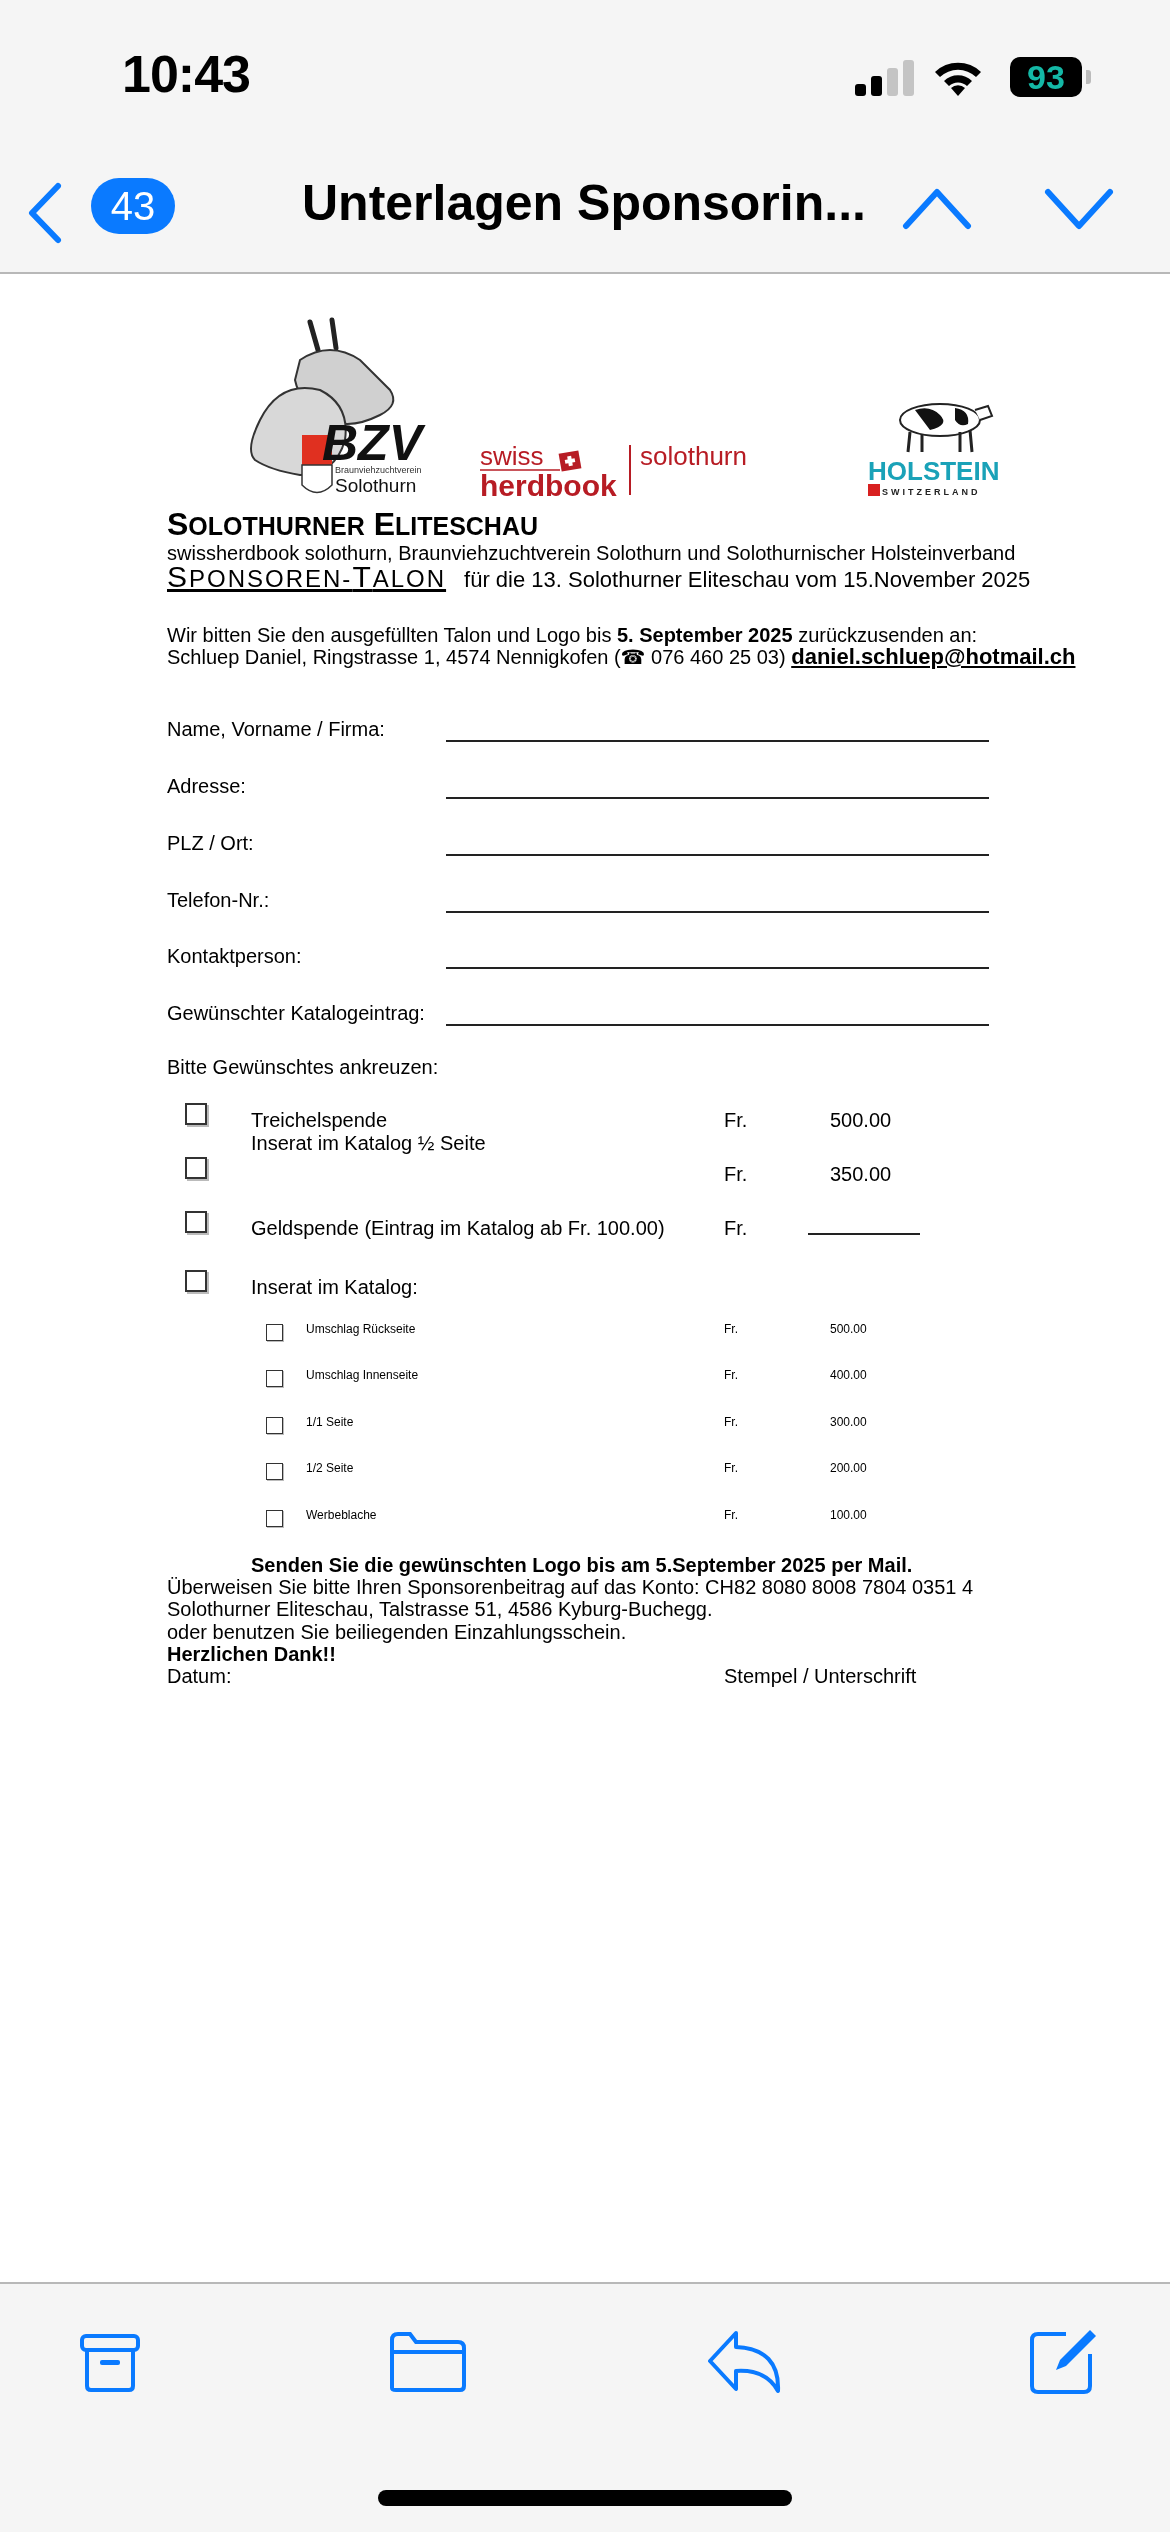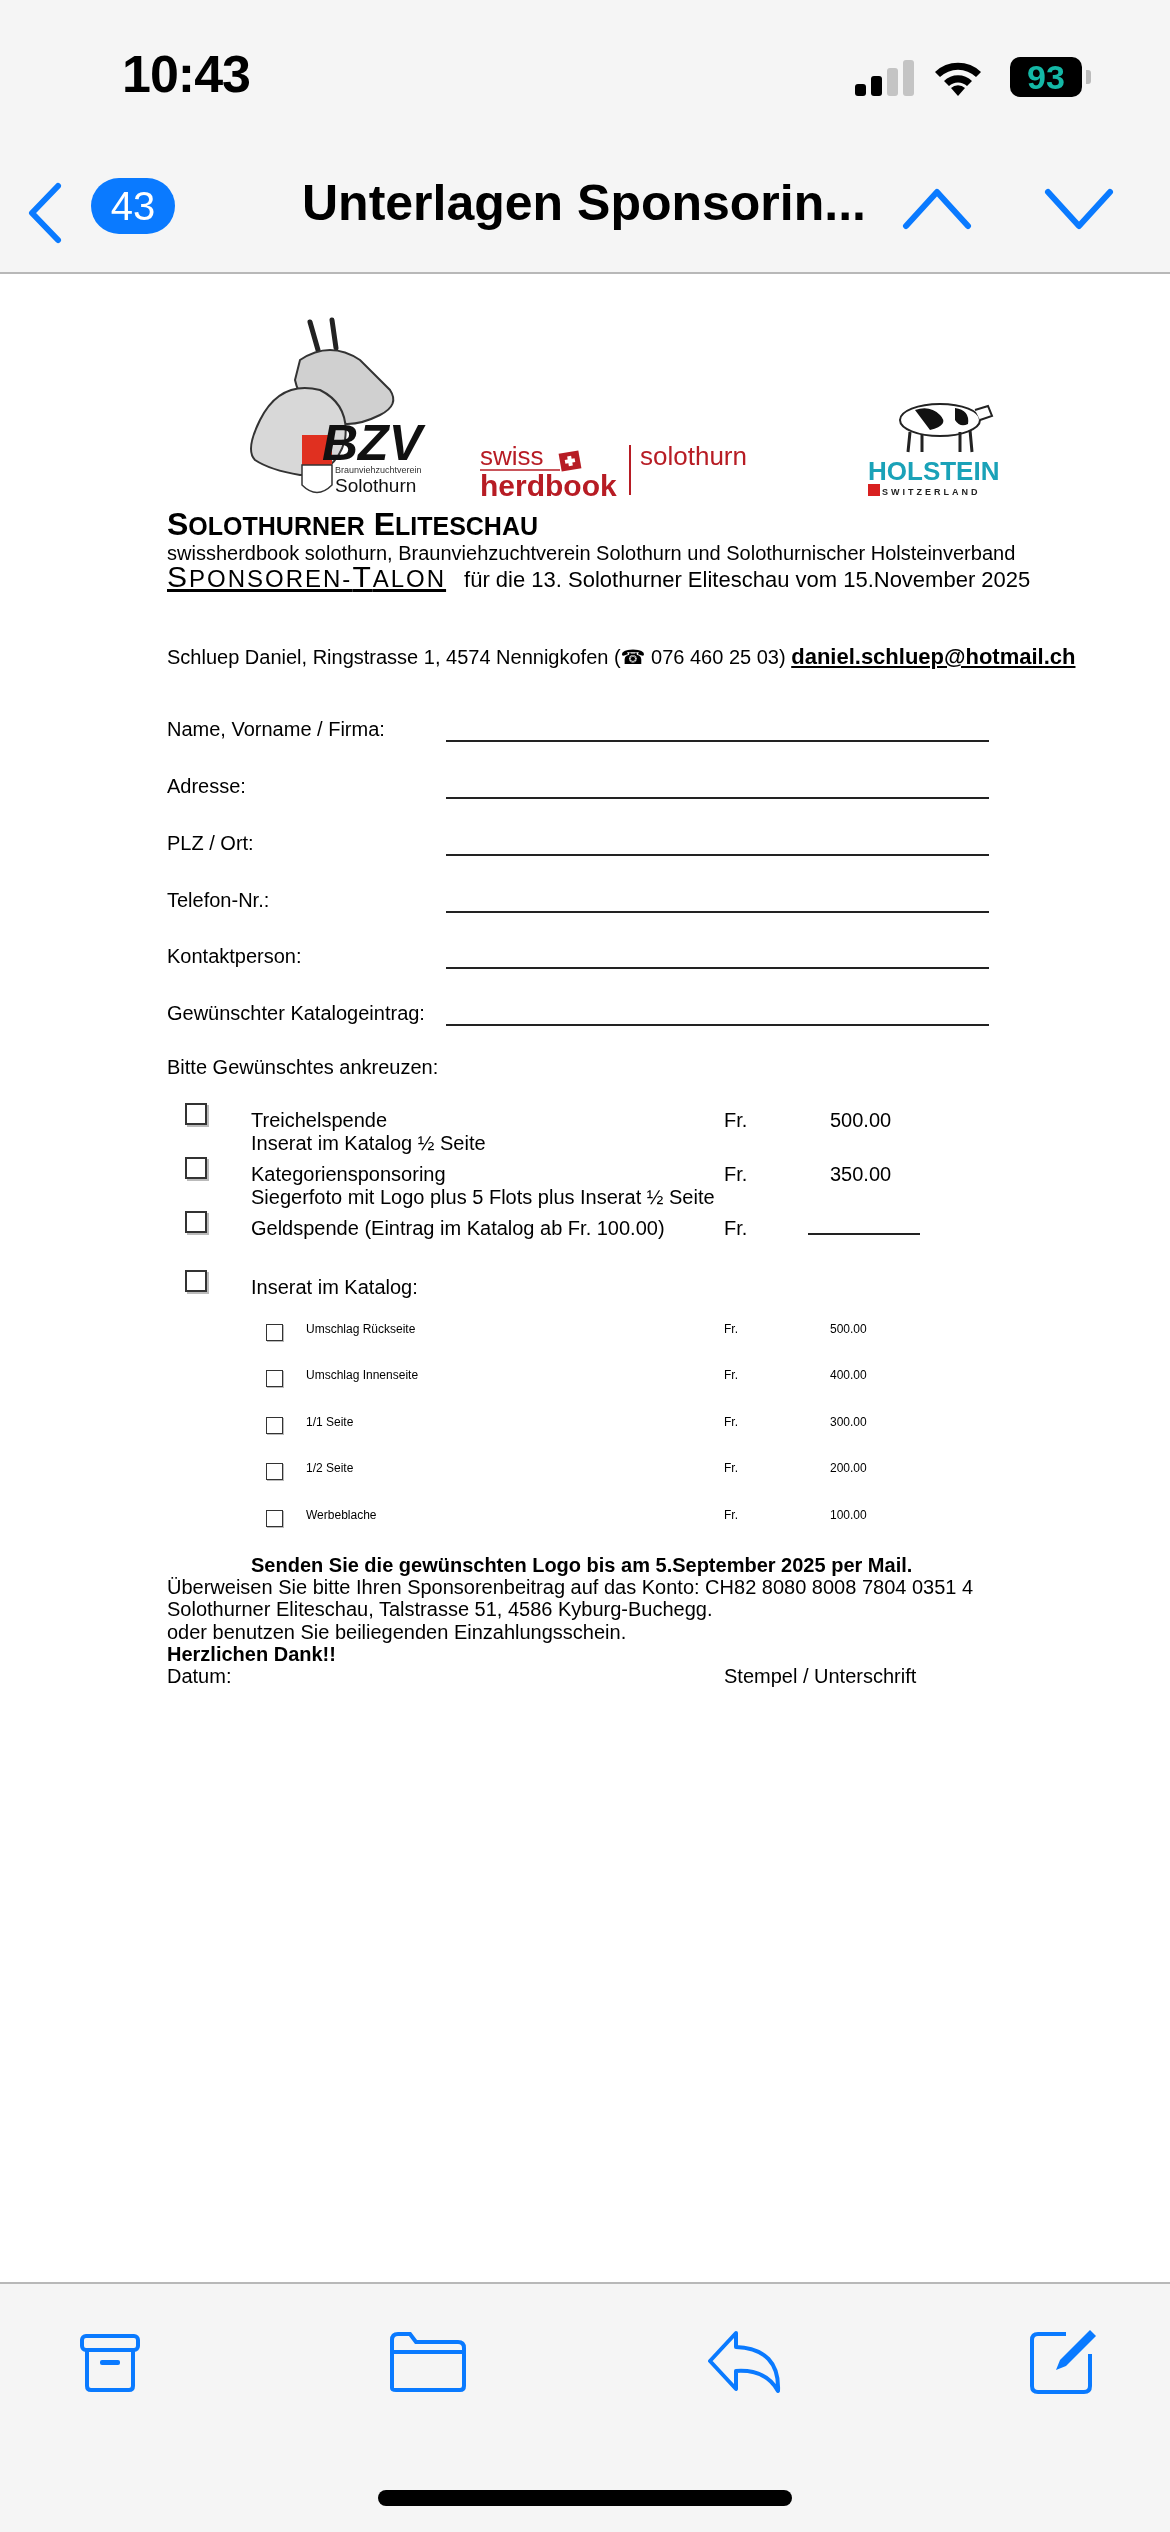--- a/index.html
+++ b/index.html
@@ -137,20 +137,23 @@
     <span class="big">S</span><span class="sc">OLOTHURNER</span>
     <span class="big">E</span><span class="sc">LITESCHAU</span>
   </div>
   <div class="doc-text subtitle">swissherdbook solothurn, Braunviehzuchtverein Solothurn und Solothurnischer Holsteinverband</div>
 
   <div class="doc-text talon">
     <span class="talon-label"><span>S</span><span class="sc">PONSOREN-</span><span>T</span><span class="sc">ALON</span></span>
     <span class="talon-desc">für die 13. Solothurner Eliteschau vom 15.November 2025</span>
   </div>
 
+  <div class="doc-text instr1">
+    <span>Wir bitten Sie den ausgefüllten Talon und Logo bis </span><b>5. September 2025</b><span> zurückzusenden an:</span>
+  </div>
   <div class="doc-text instr2">
     <span>Schluep Daniel, Ringstrasse 1, 4574 Nennigkofen (☎ 076 460 25 03) </span><span class="email">daniel.schluep@hotmail.ch</span>
   </div>
 
   <div class="field-row" style="top:444px;">
     <span class="field-label">Name, Vorname / Firma:</span>
     <div class="field-line"></div>
   </div>
   <div class="field-row" style="top:501px;">
     <span class="field-label">Adresse:</span>
@@ -179,24 +182,20 @@
     <div class="cb" style="left:18px;top:-6px;"></div>
     <div class="opt-text">
         <div>Treichelspende</div>
         <div>Inserat im Katalog ½  Seite</div>
       </div>
     <div class="opt-fr">Fr.</div>
     <div class="opt-price">500.00</div>
   </div>
   <div class="opt" style="top:889px;height:46px;">
     <div class="cb" style="left:18px;top:-6px;"></div>
-    <div class="opt-text">
-        <div>Kategoriensponsoring</div>
-        <div>Siegerfoto mit Logo plus 5 Flots plus Inserat ½ Seite</div>
-      </div>
     <div class="opt-fr">Fr.</div>
     <div class="opt-price">350.00</div>
   </div>
   <div class="opt" style="top:943px;height:40px;">
     <div class="cb" style="left:18px;top:-6px;"></div>
     <div class="opt-text">Geldspende (Eintrag im Katalog ab Fr. 100.00)</div>
     <div class="opt-fr">Fr.</div>
     <div class="opt-line" style="top:16px;"></div>
   </div>
   <div class="opt" style="top:1002px;height:28px;">

